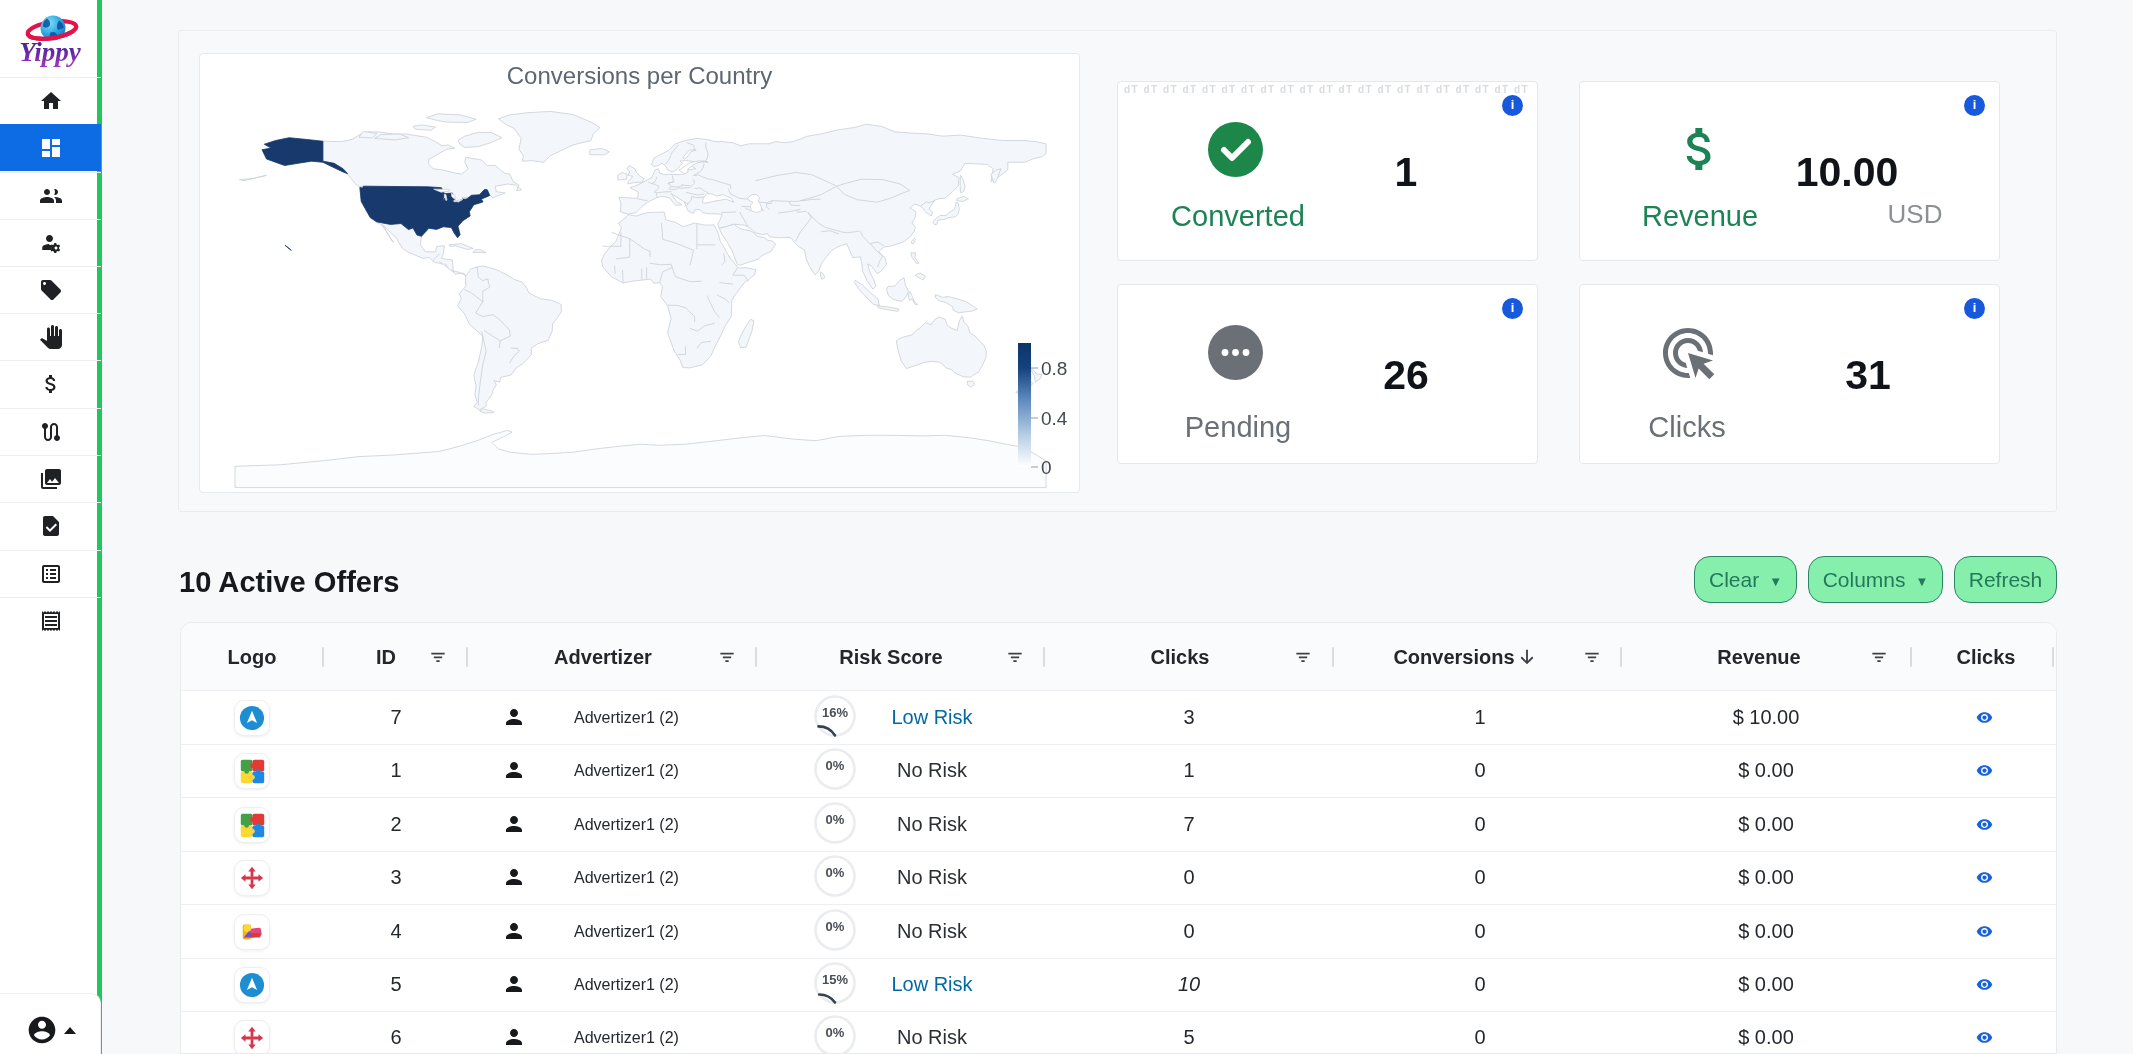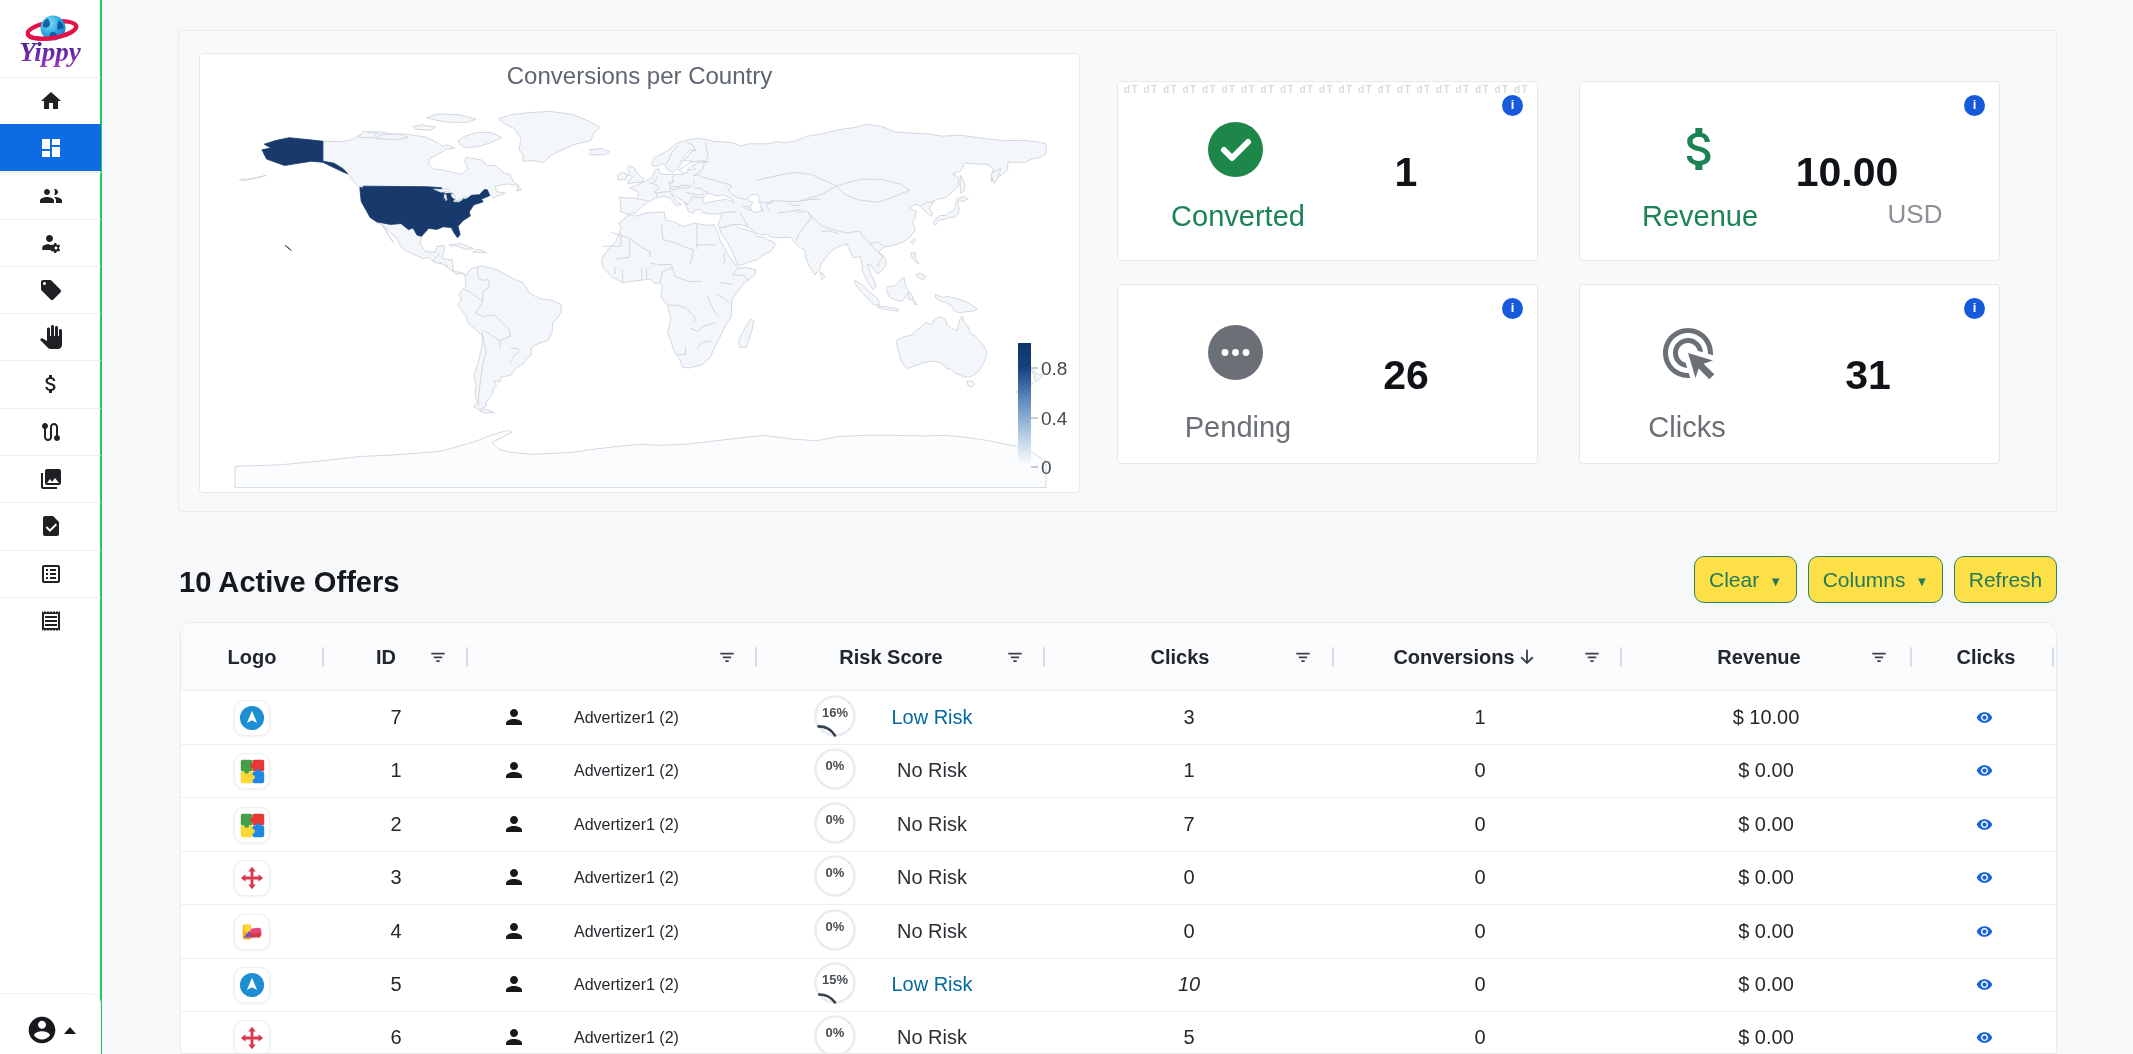--- a/index.html
+++ b/index.html
@@ -1,38 +1,38 @@
 <!DOCTYPE html>
 <html><head>
 <meta charset="utf-8">
 <style>
   * { box-sizing: border-box; margin:0; padding:0; }
   html,body { width:2133px; height:1054px; overflow:hidden; }
   body { font-family:"Liberation Sans",sans-serif; background:#f7f8fa; position:relative; }
   .abs { position:absolute; }
   
-  #sidebar { position:absolute; left:0; top:0; width:102px; height:1054px; background:#fff; border-right:2px solid #22c55e; }
+  #sidebar { position:absolute; left:0; top:0; width:102px; height:1054px; background:#fff; border-right:5px solid #22c55e; }
   .navitem { position:absolute; left:0; width:101px; height:47px; display:flex; align-items:center; justify-content:center; border-top:1px solid #efefef; }
   .navitem svg { width:24px; height:24px; fill:#202124; }
   .navitem.active { background:#0d6ce4; border-top:1px solid #0d6ce4; }
   .navitem.active svg { fill:#ffffff; }
   
   #panel { position:absolute; left:178px; top:30px; width:1879px; height:482px; background:#f8f9fb; border:1px solid #e9ebee; border-radius:3px; }
   #mapcard { position:absolute; left:199px; top:53px; width:881px; height:440px; background:#fff; border:1px solid #e6e9ed; border-radius:4px; }
   #maptitle { position:absolute; left:0; right:0; top:8px; text-align:center; font-size:24px; color:#5d6671; }
   .statcard { position:absolute; width:421px; height:180px; background:#fff; border:1px solid #e5e8eb; border-radius:4px; }
   .info { position:absolute; right:14px; top:13px; width:21px; height:21px; border-radius:50%; background:#1659dd; color:#fff; font-size:13px; font-weight:bold; text-align:center; line-height:20px; }
   .sc-icon { position:absolute; left:90px; top:40px; width:55px; height:55px; border-radius:50%; }
   .sc-label { position:absolute; left:0px; top:118px; width:240px; text-align:center; font-size:29px; }
   .sc-value { position:absolute; left:228px; top:67px; width:120px; text-align:center; font-size:41px; font-weight:bold; color:#101418; }
   .green { color:#1b8354; }
   .gray { color:#6b7077;margin-top:8px; }
   
   #offers-title { position:absolute; left:179px; top:565px; font-size:30px; font-weight:bold; color:#15181c; transform:scaleX(0.97); transform-origin:left;}
-  .gbtn { position:absolute; top:556px; height:47px; border:1px solid #2b8565; border-radius:10px; background:#fde047; color:#24795a; font-size:21px; display:flex; align-items:center; justify-content:center; gap:10px; }
+  .gbtn { position:absolute; top:556px; height:47px; border:1px solid #2b8565; border-radius:16px; background:#86efac; color:#24795a; font-size:21px; display:flex; align-items:center; justify-content:center; gap:10px; }
   .caret { font-size:13px; margin-top:3px; }
   
   #table { position:absolute; left:180px; top:622px; width:1877px; height:432px; background:#fff; border:1px solid #e8ebee; border-radius:12px 12px 0 0; overflow:hidden; }
   #thead { position:absolute; left:0; top:0; width:100%; height:68px; background:#fafbfc; border-bottom:1px solid #edeff1; }
   .th { position:absolute; top:0; height:68px; line-height:68px; font-size:20px; font-weight:600; color:#23272c; text-align:center; }
   .sep { position:absolute; top:24px; width:2px; height:20px; background:#d9dce0; border-radius:1px; }
   .ficon { position:absolute; top:24px; width:20px; height:20px; }
   .row { position:absolute; left:0; width:100%; height:54px; border-bottom:1px solid #eceef0; }
   .cell { position:absolute; top:0; height:53px; line-height:53px; font-size:20px; color:#24282d; text-align:center; }
   .logobox { position:absolute; left:53px; top:9px; width:36px; height:36px; background:#fff; border:1px solid #efefef; border-radius:10px; box-shadow:0 1px 3px rgba(0,0,0,0.07); display:flex; align-items:center; justify-content:center; }
@@ -352,20 +352,21 @@
 <div class="gbtn" style="left:1808px; width:135px;">Columns <span class="caret">▼</span></div>
 <div class="gbtn" style="left:1954px; width:103px;">Refresh</div>
 
 <div id="table">
   <div id="thead">
     <div class="th" style="left:105px; width:200px;">ID</div>
     <div class="th" style="left:-29px; width:200px;">Logo</div>
     <div class="ficon" style="left:247px;"><svg viewBox="0 0 24 24" width="20" height="20" fill="#3c4147">
           <path d="M4 7h16v2H4zm3 4.5h10v2H7zm3 4.5h4v2h-4z"></path>
         </svg></div>
+    <div class="th" style="left:322px; width:200px;">Advertizer</div>
     <div class="ficon" style="left:536px;"><svg viewBox="0 0 24 24" width="20" height="20" fill="#3c4147">
           <path d="M4 7h16v2H4zm3 4.5h10v2H7zm3 4.5h4v2h-4z"></path>
         </svg></div>
     <div class="th" style="left:610px; width:200px;">Risk Score</div>
     <div class="ficon" style="left:824px;"><svg viewBox="0 0 24 24" width="20" height="20" fill="#3c4147">
           <path d="M4 7h16v2H4zm3 4.5h10v2H7zm3 4.5h4v2h-4z"></path>
         </svg></div>
     <div class="th" style="left:899px; width:200px;">Clicks</div>
     <div class="ficon" style="left:1112px;"><svg viewBox="0 0 24 24" width="20" height="20" fill="#3c4147">
           <path d="M4 7h16v2H4zm3 4.5h10v2H7zm3 4.5h4v2h-4z"></path>

